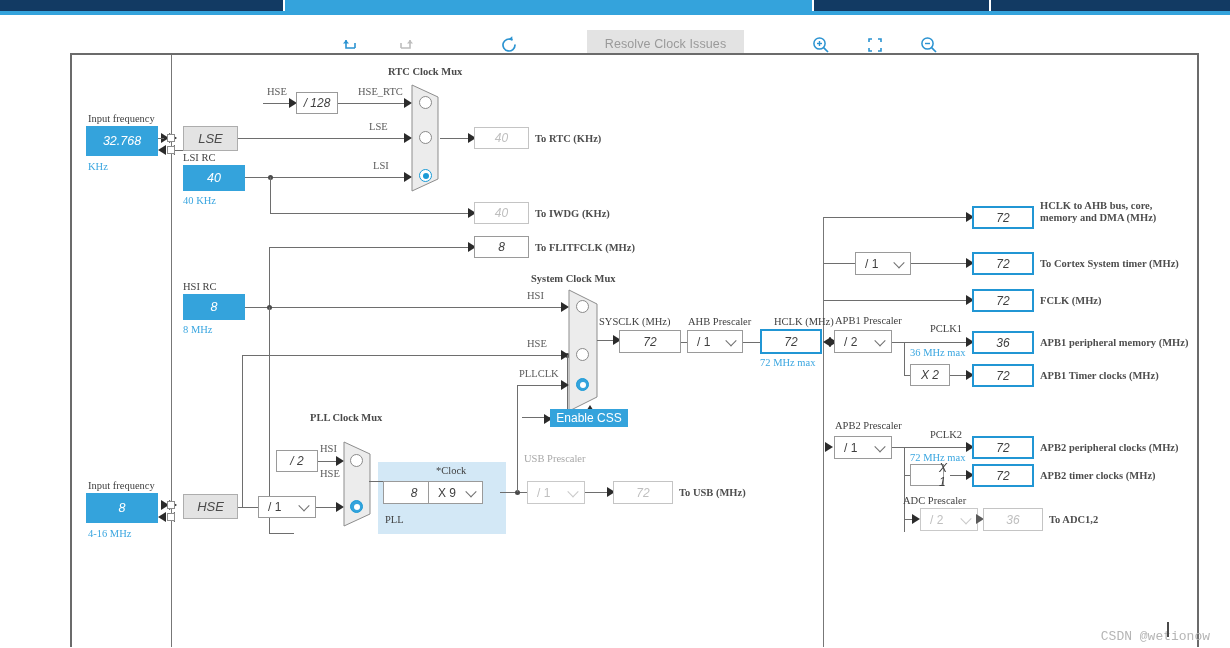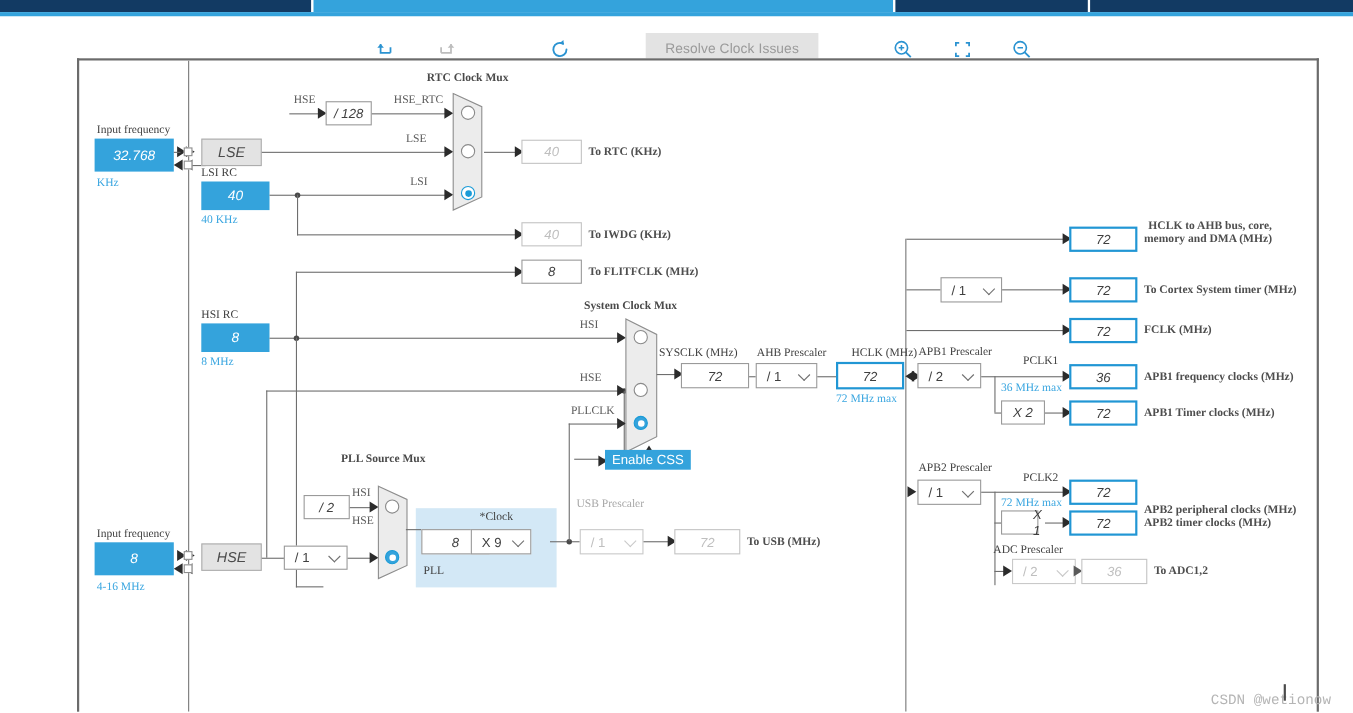--- a/index.html
+++ b/index.html
@@ -43,21 +43,21 @@
   
   .vline  { position:absolute; background:#777; width:1px; }
   .wire   { position:absolute; background:#6e6e6e; }
   .wire.h { height:1px; }
   .wire.v { width:1px; }
 
   .lbl {
     position:absolute; font-size:10.5px; color:#5b5b5b; white-space:nowrap;
     font-family:Liberation Serif, serif;
   }
-  .lbl.bold { font-weight:bold; color:#4e4e4e;text-align:right; }
+  .lbl.bold { font-weight:bold; color:#4e4e4e; }
   .lbl.dark { color:#3f3f3f; }
   .lbl.blue { color:#3aa6e0; }
   .lbl.grey { color:#a8a8a8; }
   .lbl.title { font-weight:bold; font-size:10.5px; color:#4a4a4a; }
 
   
   .vbox {
     position:absolute; border:1px solid #9a9a9a; background:#fff;
     display:flex; align-items:center; justify-content:center;
     font-size:12px; color:#3f3f3f; font-family:"Liberation Sans", sans-serif;font-style:italic;
@@ -300,21 +300,21 @@
 
     <div class="wire v" style="left:170px; top:300px; height:152px;"></div>
     <div class="wire h" style="left:170px; top:300px; width:325px;"></div>
     <div class="dot" style="left:493px; top:298px;"></div>
     <div class="arr" style="left:489px; top:295px;"></div>
     <div class="lbl" style="left:455px; top:283px;">HSE</div>
 
     <div class="wire v" style="left:495px; top:300px; height:62px;"></div>
     <div class="wire h" style="left:450px; top:362px; width:45px;"></div>
 
-    <div class="lbl title" style="left:238px; top:357px;">PLL Source Mux</div>
+    <div class="lbl title" style="left:238px; top:357px;">PLL Clock Mux</div>
     <div class="vbox" style="left:204px; top:395px; width:42px; height:22px;">/ 2</div>
     <div class="lbl" style="left:248px; top:388px;">HSI</div>
     <div class="wire h" style="left:246px; top:406px; width:24px;"></div>
     <div class="arr" style="left:264px; top:401px;"></div>
     <div class="lbl" style="left:248px; top:413px;">HSE</div>
     <div class="wire h" style="left:244px; top:452px; width:26px;"></div>
     <div class="arr" style="left:264px; top:447px;"></div>
 
     <div class="mux" style="left:270px; top:385px;">
       <svg width="30" height="88" viewBox="0 0 30 88">
@@ -411,42 +411,42 @@
 
     <div class="lbl dark" style="left:763px; top:260px;">APB1 Prescaler</div>
     <div class="combo" style="left:762px; top:275px; width:58px; height:23px;">
       <span>/ 2</span>
       <i class="chev"></i>
     </div>
     <div class="lbl dark" style="left:858px; top:268px;">PCLK1</div>
     <div class="wire h" style="left:820px; top:287px; width:80px;"></div>
     <div class="arr" style="left:894px; top:282px;"></div>
     <div class="vbox active" style="left:900px; top:276px; width:62px; height:23px;">36</div>
-    <div class="lbl bold" style="left:968px; top:282px;">APB1 frequency clocks (MHz)</div>
+    <div class="lbl bold" style="left:968px; top:282px;">APB1 peripheral memory (MHz)</div>
     <div class="lbl blue" style="left:838px; top:292px;">36 MHz max</div>
 
     <div class="wire v" style="left:832px; top:287px; height:33px;"></div>
     <div class="wire h" style="left:832px; top:320px; width:8px;"></div>
     <div class="vbox" style="left:838px; top:309px; width:40px; height:22px;">X 2</div>
     <div class="wire h" style="left:878px; top:320px; width:22px;"></div>
     <div class="arr" style="left:894px; top:315px;"></div>
     <div class="vbox active" style="left:900px; top:309px; width:62px; height:23px;">72</div>
     <div class="lbl bold" style="left:968px; top:315px;">APB1 Timer clocks (MHz)</div>
 
     <div class="lbl dark" style="left:763px; top:365px;">APB2 Prescaler</div>
     <div class="arr" style="left:753px; top:387px;"></div>
     <div class="combo" style="left:762px; top:381px; width:58px; height:23px;">
       <span>/ 1</span>
       <i class="chev"></i>
     </div>
     <div class="lbl dark" style="left:858px; top:374px;">PCLK2</div>
     <div class="wire h" style="left:820px; top:392px; width:80px;"></div>
     <div class="arr" style="left:894px; top:387px;"></div>
     <div class="vbox active" style="left:900px; top:381px; width:62px; height:23px;">72</div>
-    <div class="lbl bold" style="left:968px; top:387px;margin-top:16px;">APB2 peripheral clocks (MHz)</div>
+    <div class="lbl bold" style="left:968px; top:387px;">APB2 peripheral clocks (MHz)</div>
     <div class="lbl blue" style="left:838px; top:397px;">72 MHz max</div>
 
     <div class="wire v" style="left:832px; top:392px; height:85px;"></div>
     <div class="wire h" style="left:832px; top:420px; width:8px;"></div>
     <div class="vbox" style="left:838px; top:409px; width:29px; height:22px;padding-left:32px;">X 1</div>
     <div class="wire h" style="left:878px; top:420px; width:22px;"></div>
     <div class="arr" style="left:894px; top:415px;"></div>
     <div class="vbox active" style="left:900px; top:409px; width:62px; height:23px;">72</div>
     <div class="lbl bold" style="left:968px; top:415px;">APB2 timer clocks (MHz)</div>
 

